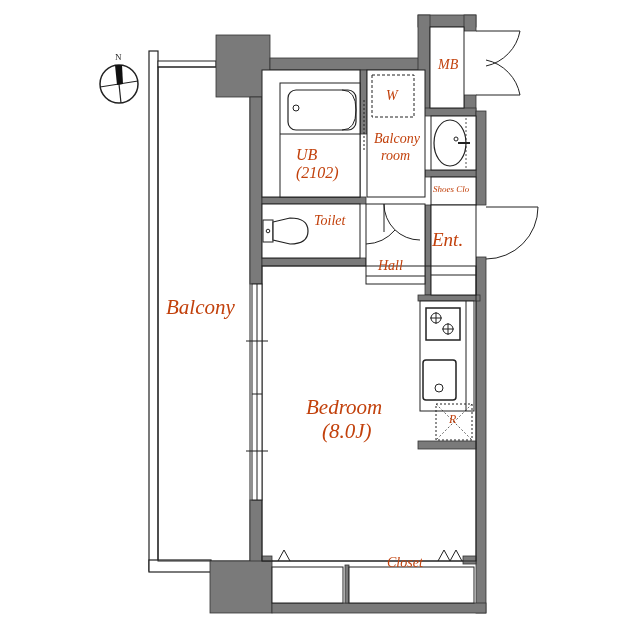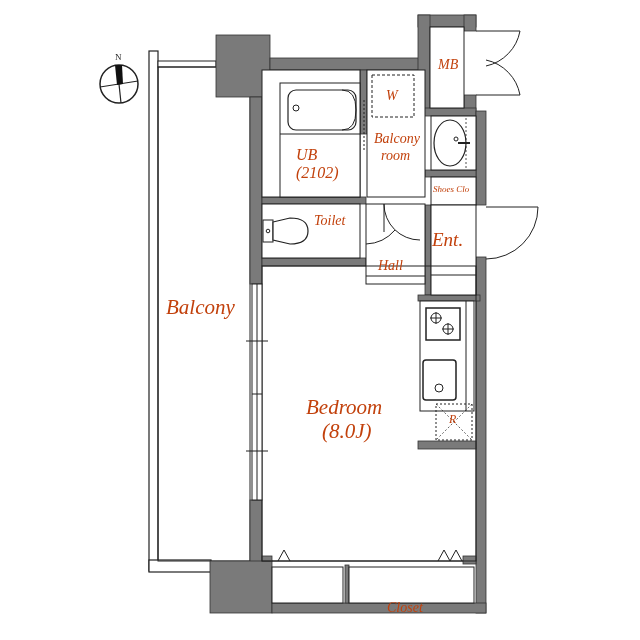--- a/index.html
+++ b/index.html
@@ -190,13 +190,13 @@
 <div class="lbl lbl-xs" style="left:433px;top:185px;text-align:right;">Shoes Clo</div>
 
 <div class="lbl lbl-sm" style="left:314px;top:213px;">Toilet</div>
 
 <div class="lbl lbl-sm" style="left:378px;top:242px;margin-top:16px;">Hall</div>
 
 <div class="lbl lbl-lg" style="left:432px;top:230px;font-size:19px;">Ent.</div>
 
 <div class="lbl lbl-sm" style="left:449px;top:413px;font-size:12px;">R</div>
 
-<div class="lbl lbl-sm" style="left:387px;top:600px;text-align:right;">Closet</div>
+<div class="lbl lbl-sm" style="left:387px;top:555px;text-align:right;">Closet</div>
 
 </body></html>

